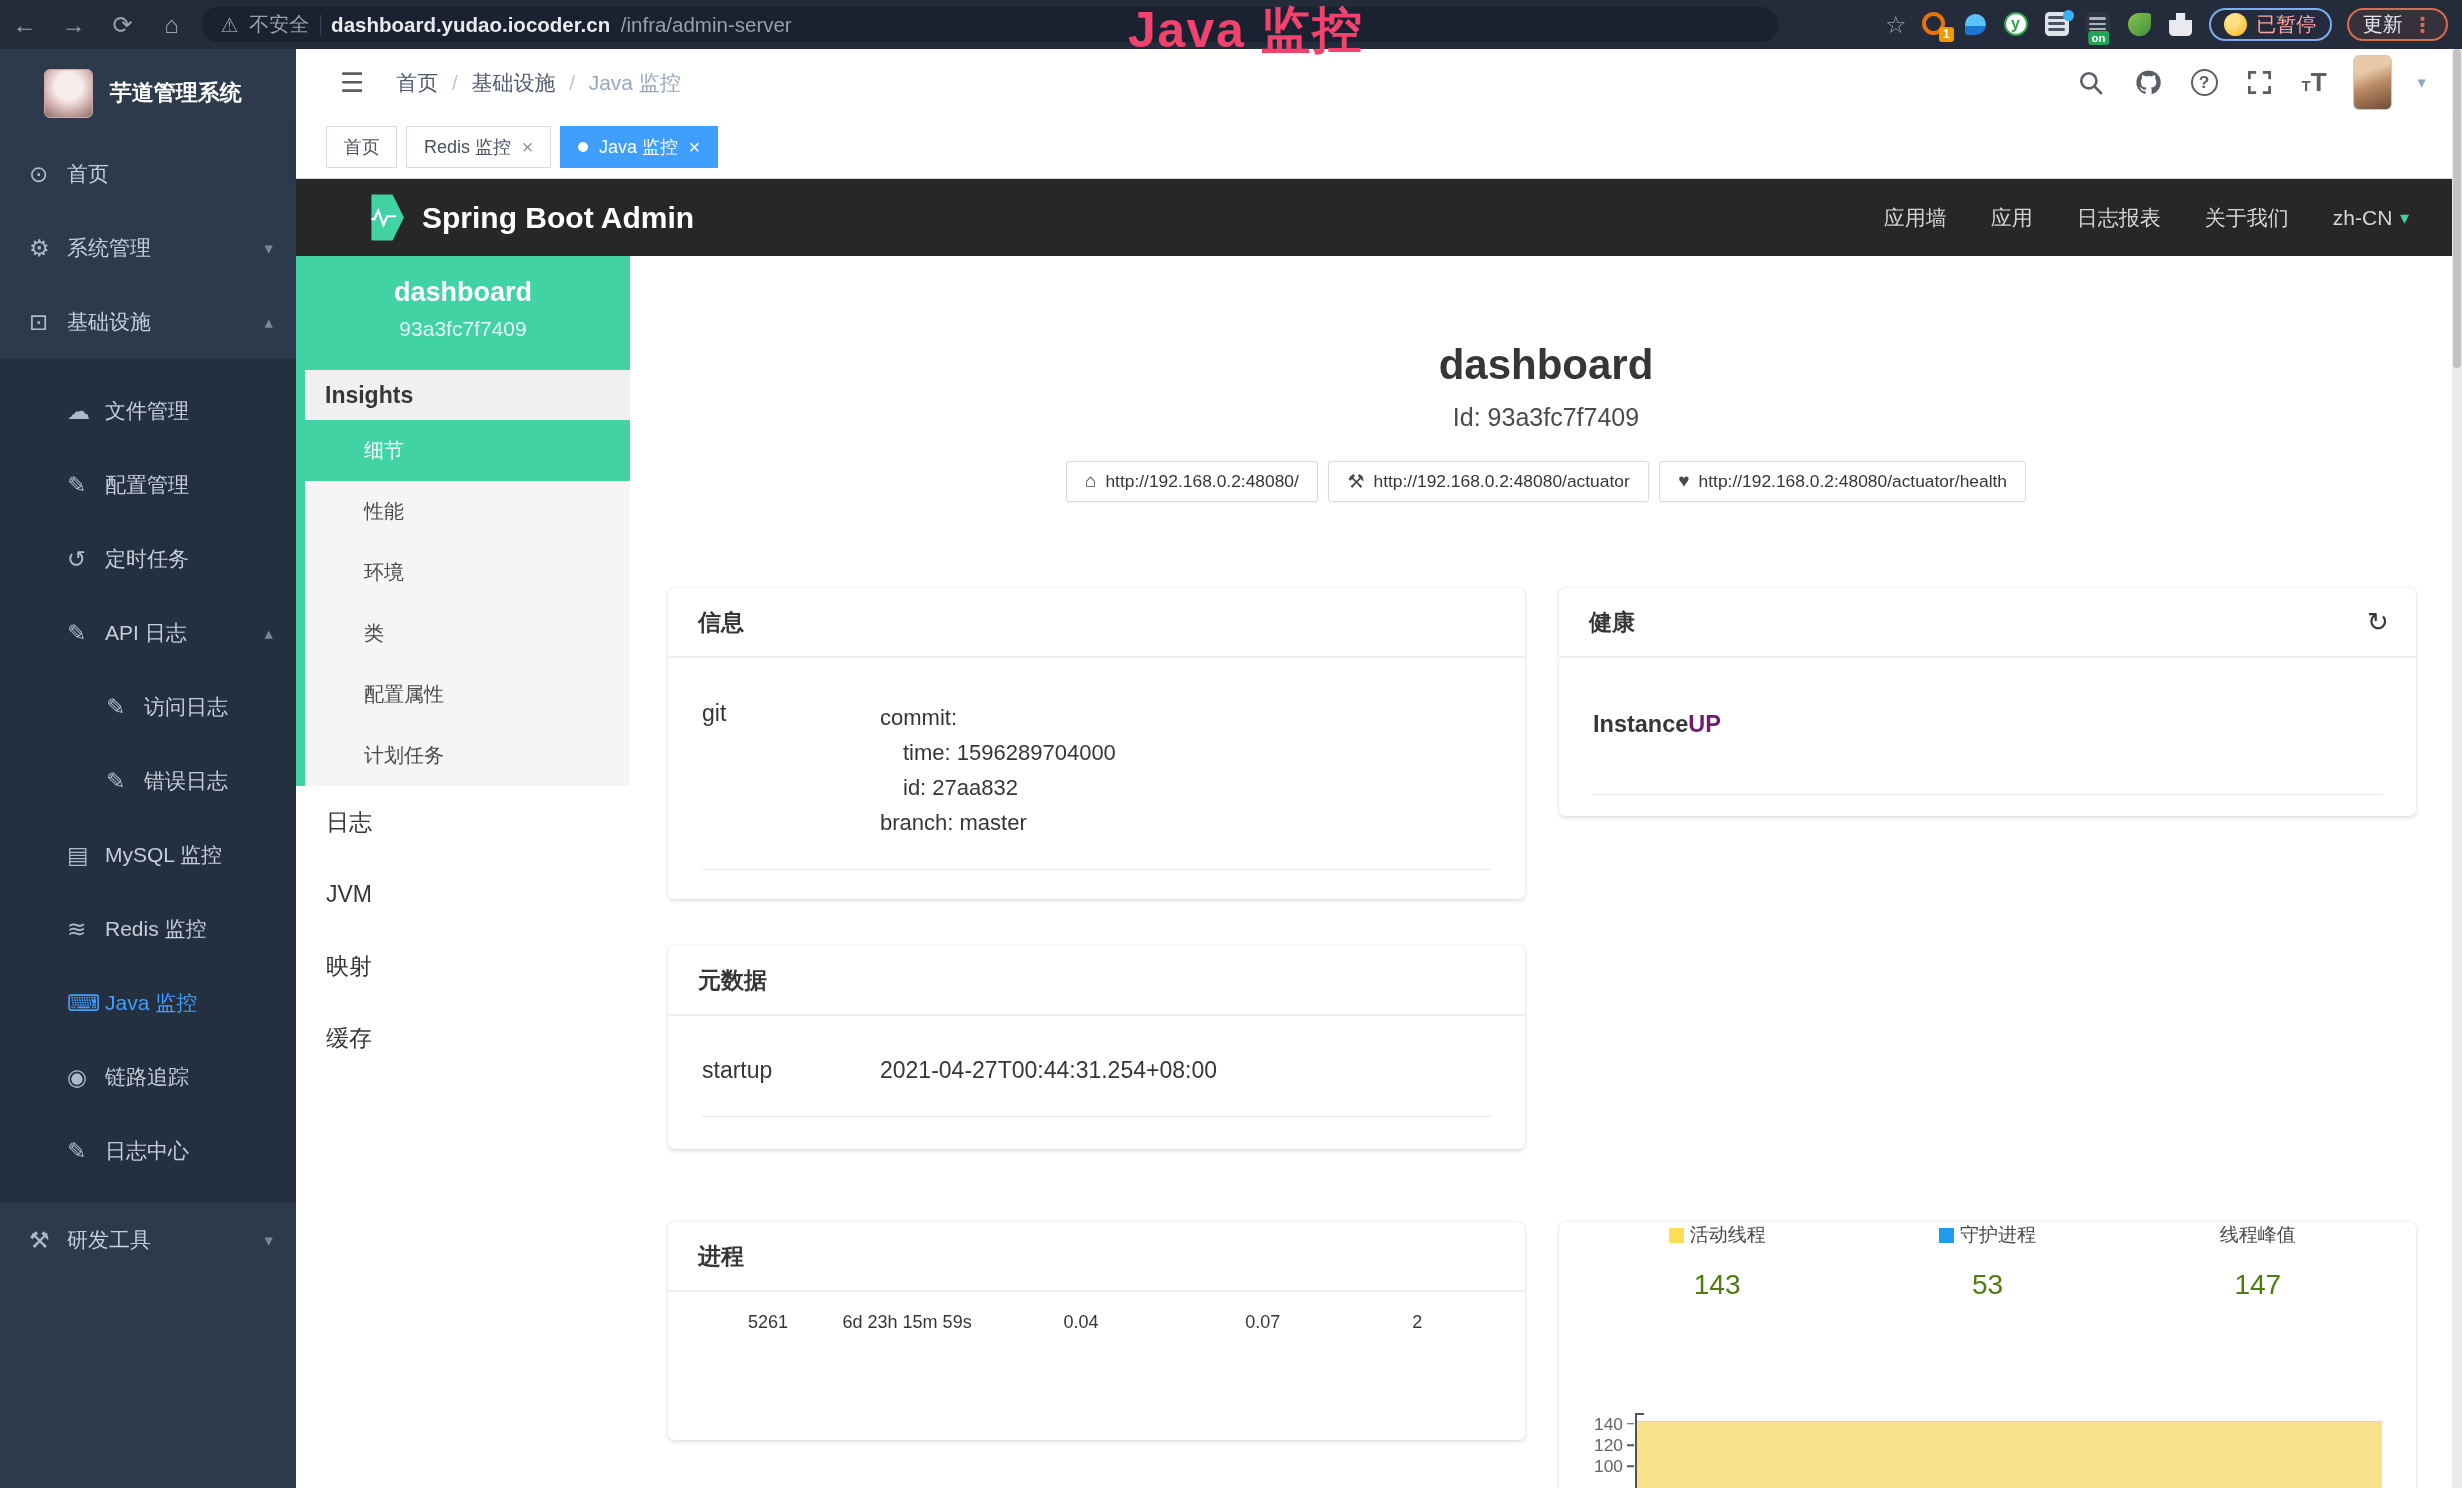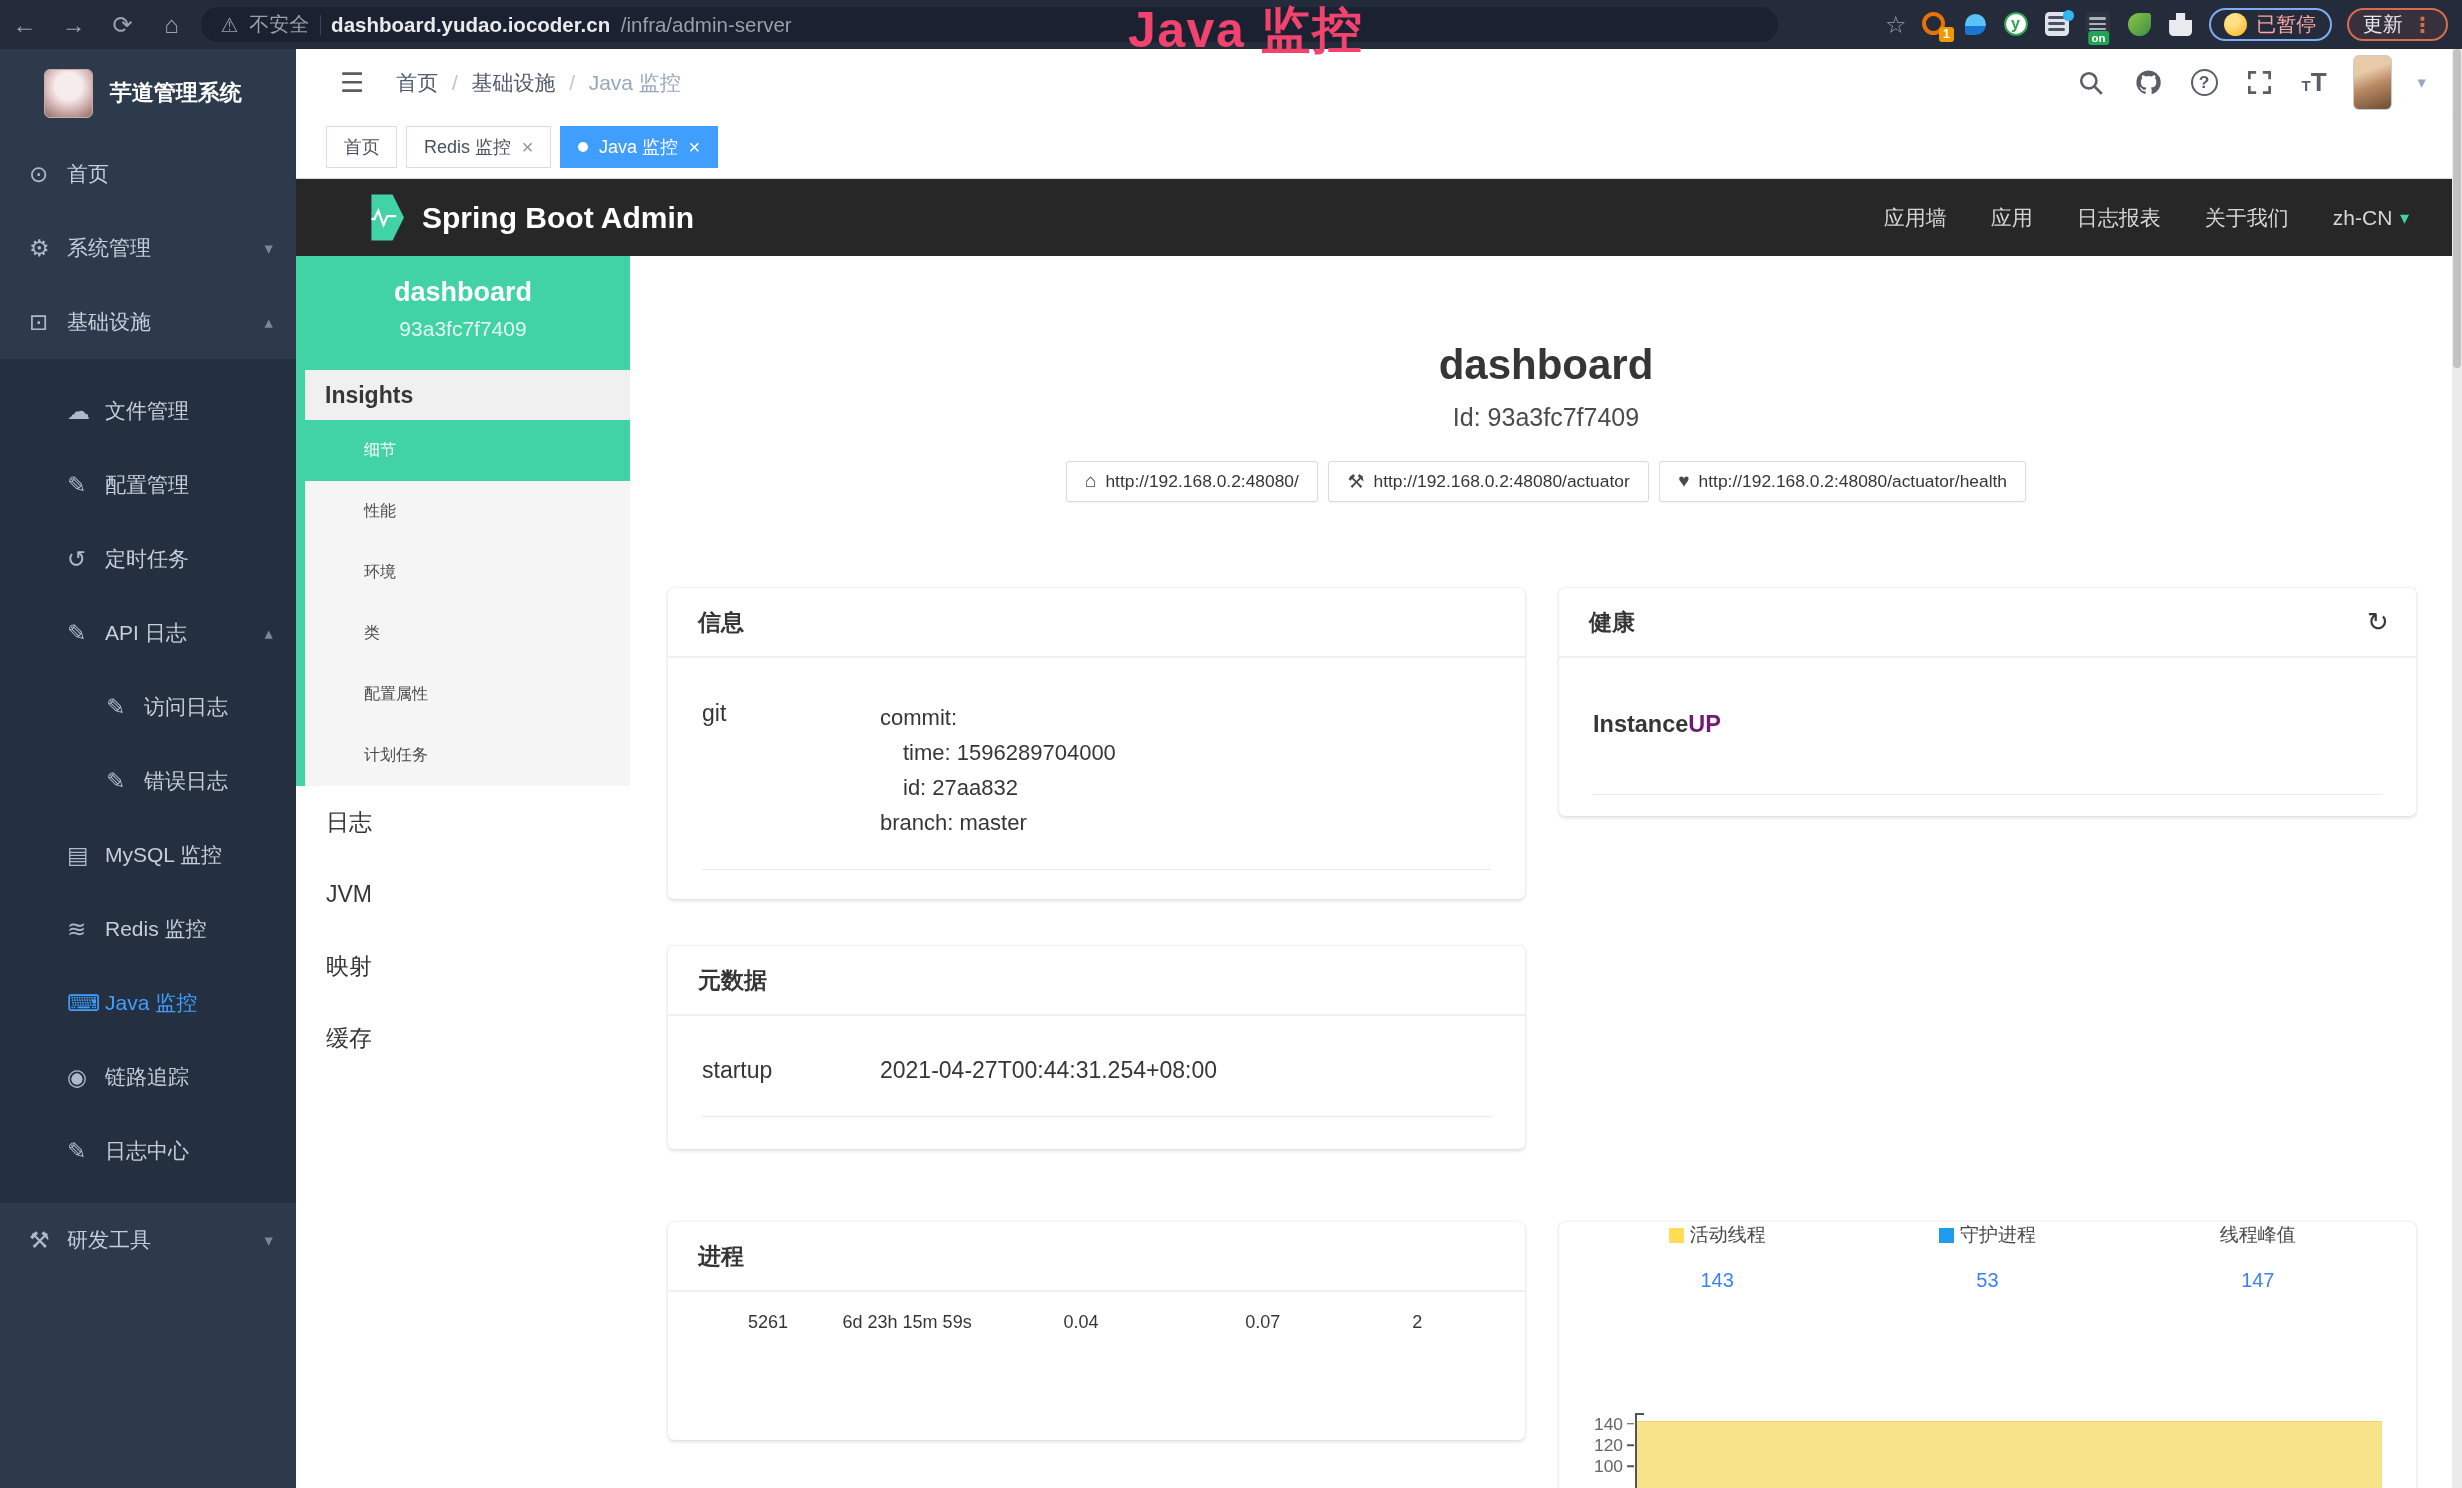--- a/index.html
+++ b/index.html
@@ -87,21 +87,21 @@
   .sba-locale { display:flex; align-items:center; gap:7.6px; }
   .locale-caret { color:#42d3a5; font-size:18px; font-weight:bold; }
 
   .sba-body { position:absolute; left:0; top:207px; right:0; bottom:0; background:#fff; }
   .sba-side { position:absolute; left:0; top:0; width:334px; bottom:0; background:#fff; }
   .sba-app-head { height:114px; background:#42d3a5; color:#fff; text-align:center; padding-top:21px; }
   .sba-app-name { font-size:27px; font-weight:bold; }
   .sba-app-id { font-size:21px; color:rgba(255,255,255,.85); margin-top:9px; }
   .sba-section { height:50px; background:#f0f0f0; border-left:9px solid #42d3a5; display:flex; align-items:center; padding-left:20px; font-size:23px; font-weight:bold; color:#363636; }
   .sba-sub { background:#f5f5f5; border-left:9px solid #42d3a5; }
-  .sba-sub-item { height:61px; display:flex; align-items:center; padding-left:59px; font-size:16px; color:#4a4a4a; }
+  .sba-sub-item { height:61px; display:flex; align-items:center; padding-left:59px; font-size:20px; color:#4a4a4a; }
   .sba-sub-item.active { background:#42d3a5; color:#fff; margin-left:-9px; padding-left:68px; }
   .sba-root-item { height:72px; display:flex; align-items:center; padding-left:30px; font-size:23px; color:#363636; background:#fff; }
 
   .sba-content { position:absolute; left:334px; top:0; right:0; bottom:0; background:#fff; }
   .inst-title { margin-top:85px; text-align:center; font-size:42px; font-weight:bold; color:#363636; }
   .inst-id { margin-top:13.7px; text-align:center; font-size:25px; color:#4a4a4a; }
   .inst-links { margin-top:29px; display:flex; justify-content:center; gap:10.6px; }
   .link-btn { height:41px; display:inline-flex; align-items:center; gap:9px; border:0.8px solid #dbdbdb; border-radius:3px; background:#fff; padding:0 18px; font-size:17.4px; color:#363636; box-shadow:0 0.8px 1.5px rgba(0,0,0,.05); }
   .link-btn .lb-ico { font-size:19px; color:#4a4a4a; }
 
@@ -124,21 +124,21 @@
 
   .pt-head, .pt-vals { display:flex; margin:0 42px; text-align:center; }
   .pt-head { margin-top:39px; font-size:18px; color:#737373; }
   .pt-vals { margin-top:20px; font-size:18px; color:#363636; }
   .ptc1{width:15%}.ptc2{width:21%}.ptc3{width:24%}.ptc4{width:23%}.ptc5{width:17%}
 
   .th-stats { display:flex; margin:38px 23px 0; }
   .th-stat { flex:1; text-align:center; }
   .th-leg { display:flex; align-items:center; justify-content:center; gap:6px; font-size:19px; color:#4a4a4a; }
   .leg-sq { width:15px; height:15px; flex:none; }
-  .th-val { margin-top:21px; font-size:20px; color:#3b82f6; }
+  .th-val { margin-top:21px; font-size:28px; color:#4d7c0f; }
 
   .t-chart { position:absolute; left:76px; right:34px; top:188px; height:243px; }
   .t-axis { position:absolute; left:0; top:3px; bottom:0; width:1.5px; background:#555; }
   .t-axis::before { content:""; position:absolute; top:0; left:0; width:9px; height:1.5px; background:#555; }
   .t-area { position:absolute; left:1.5px; right:0; top:10.6px; bottom:0; background:#f8e28a; border-top:1.5px solid #f0d571; }
   .t-tick { position:absolute; right:calc(100% + 12px); transform:translateY(-50%); font-size:17.4px; color:#666; white-space:nowrap; }
   .t-dash { position:absolute; left:-7.6px; width:6.8px; height:1.5px; background:#555; transform:translateY(-50%); }
 
   .page-scrollbar { position:absolute; right:0; top:49px; bottom:0; width:10px; background:#ebebeb; }
   .page-thumb { position:absolute; top:0; left:0.8px; width:8.3px; height:319px; background:#c2c2c2; border-radius:4.6px; }

